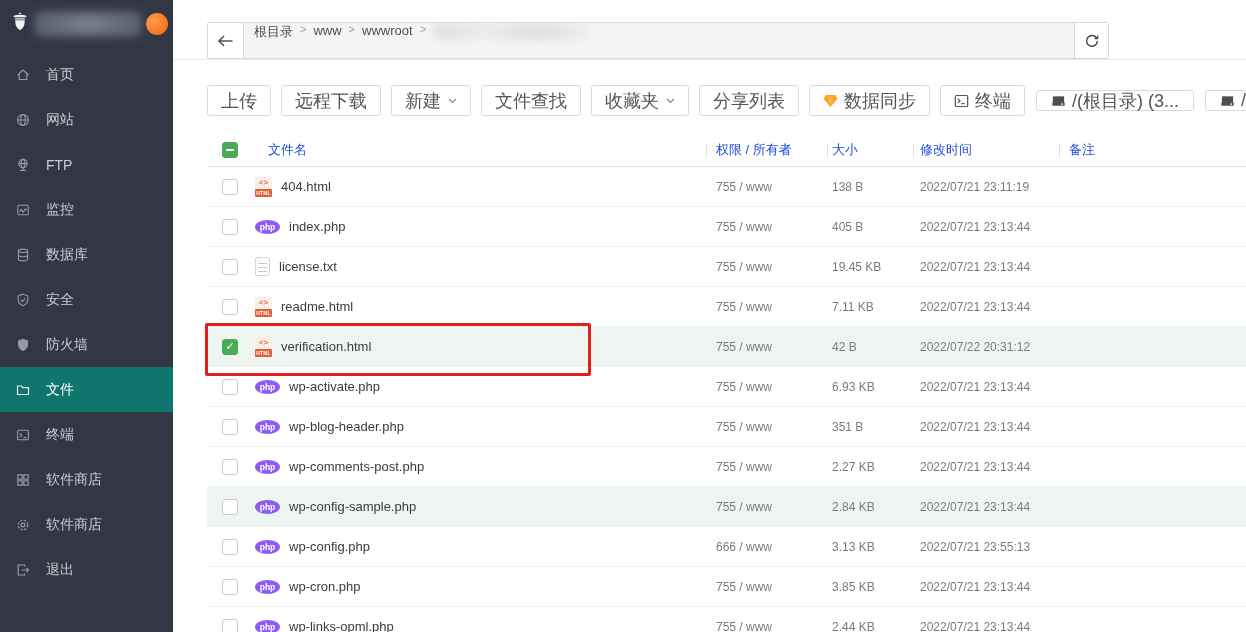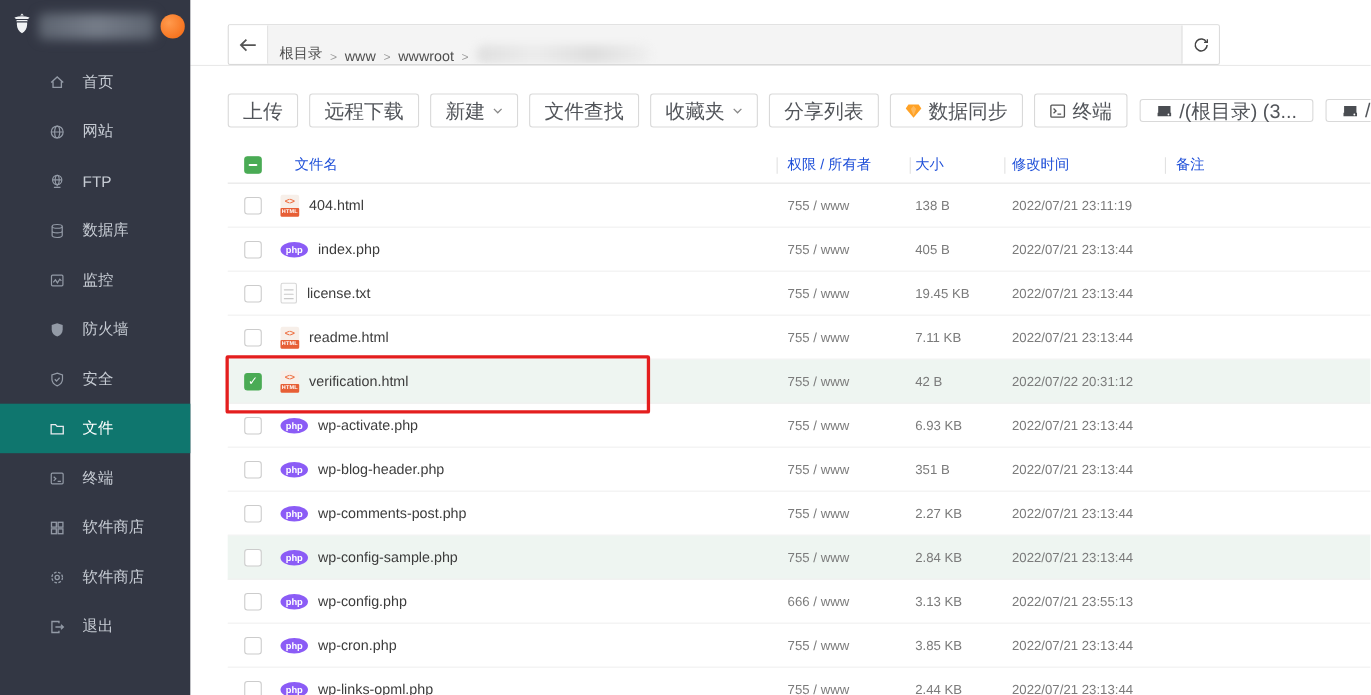--- a/index.html
+++ b/index.html
@@ -7,32 +7,32 @@
     font-family:"Liberation Sans","DejaVu Sans",sans-serif; }
   .app { position:relative; width:1246px; height:632px; display:flex; }
 
   
   .sidebar { width:173px; height:632px; background:#333744; flex:none; z-index:5; }
   .logo-bar { height:48px; display:flex; align-items:center; padding-left:9px; position:relative; }
   .logo-mark { color:#f0f2f4; flex:none; }
   .logo-blur { width:106px; height:24px; background:linear-gradient(90deg,#5d6470,#767d89,#5d6470); filter:blur(5px); border-radius:5px; margin-left:4px; }
   .logo-badge { width:22px; height:22px; border-radius:50%; background:radial-gradient(circle at 35% 35%, #ff9a4d, #f3660f); position:absolute; left:146px; top:13px; filter:blur(.6px); }
   .nav { padding-top:4px; }
-  .nav-item { height:45px; display:flex; align-items:center; gap:15px; padding-left:44px;
+  .nav-item { height:45px; display:flex; align-items:center; gap:15px; padding-left:15px;
     color:#c6cbd3; font-size:14px; cursor:pointer; }
   .nav-item svg { color:#939aa6; flex:none; }
   .nav-item.active { background:#0f766e; color:#ffffff; }
   .nav-item.active svg { color:#e8eaee; }
 
   
   .main { flex:1; background:#fff; position:relative; }
   .content-head { height:60px; border-bottom:1px solid #e9e9e9; padding:22px 0 0 34px; }
   .pathbar { display:flex; width:902px; height:37px; border:1px solid #d9d9d9; border-radius:2px; overflow:hidden; }
   .back-btn { width:36px; display:flex; align-items:center; justify-content:center; background:#fff; border-right:1px solid #d9d9d9; cursor:pointer; color:#555; }
-  .path-seg { flex:1; background:#f4f4f4; display:flex; align-items:flex-end; padding-left:10px; font-size:13px; color:#4f4f4f; gap:7px; }
+  .path-seg { flex:1; background:#f4f4f4; display:flex; align-items:flex-start; padding-left:10px; font-size:13px; color:#4f4f4f; gap:7px; }
   .crumb { cursor:pointer; }
   .crumb-sep { color:#9a9a9a; font-size:11px; }
   .path-blur { width:158px; height:17px; border-radius:8px; background:linear-gradient(90deg,#dfdfdf,#ececec,#dedede,#efefef); filter:blur(4px); }
   .refresh-btn { width:34px; display:flex; align-items:center; justify-content:center; background:#fff; border-left:1px solid #d9d9d9; cursor:pointer; color:#444; }
 
   
   .toolbar { display:flex; align-items:center; gap:10px; margin:25px 0 0 34px; }
   .tbtn { display:inline-flex; align-items:center; gap:6px; height:31px; padding:0 13px;
     background:#fff; border:1px solid #d9d9d9; border-radius:3px; font-size:18px; color:#52555a; cursor:pointer; white-space:nowrap; }
   .tbtn .caret { color:#888; margin-left:1px; }
@@ -107,44 +107,44 @@
       <div class="nav-item">
         <svg width="16" height="16" viewBox="0 0 16 16" fill="none" stroke="currentColor" stroke-width="1.1">
             <circle cx="8" cy="6.6" r="4.2"></circle>
             <ellipse cx="8" cy="6.6" rx="1.8" ry="4.2"></ellipse>
             <path d="M3.8 6.6h8.4M8 10.8v1.6M5 13.4h6"></path>
           </svg>
         <span>FTP</span>
       </div>
       <div class="nav-item">
         <svg width="16" height="16" viewBox="0 0 16 16" fill="none" stroke="currentColor" stroke-width="1.1">
+            <rect x="2.8" y="3.2" width="10.4" height="9.6" rx="1"></rect>
+            <path d="M4.4 9.8l2-2.4 1.8 2.8 2.2-3.4 1.4 1.6"></path>
+          </svg>
+        <span>监控</span>
+      </div>
+      <div class="nav-item">
+        <svg width="16" height="16" viewBox="0 0 16 16" fill="none" stroke="currentColor" stroke-width="1.1">
             <ellipse cx="8" cy="3.8" rx="4.6" ry="1.7"></ellipse>
             <path d="M3.4 3.8v8.4c0 .9 2.1 1.7 4.6 1.7s4.6-.8 4.6-1.7V3.8M3.4 8c0 .9 2.1 1.7 4.6 1.7s4.6-.8 4.6-1.7"></path>
           </svg>
         <span>数据库</span>
       </div>
       <div class="nav-item">
         <svg width="16" height="16" viewBox="0 0 16 16" fill="none" stroke="currentColor" stroke-width="1.1">
-            <rect x="2.8" y="3.2" width="10.4" height="9.6" rx="1"></rect>
-            <path d="M4.4 9.8l2-2.4 1.8 2.8 2.2-3.4 1.4 1.6"></path>
-          </svg>
-        <span>监控</span>
+            <path d="M8 2.2l4.8 1.6v4c0 3-2 4.8-4.8 6-2.8-1.2-4.8-3-4.8-6v-4L8 2.2z"></path>
+            <path d="M5.8 7.8l1.6 1.6 2.8-3"></path>
+          </svg>
+        <span>安全</span>
       </div>
       <div class="nav-item">
         <svg width="16" height="16" viewBox="0 0 16 16" fill="currentColor">
             <path d="M8 1.8l5 1.7v4.2c0 3.1-2.1 5-5 6.3-2.9-1.3-5-3.2-5-6.3V3.5L8 1.8z"></path>
           </svg>
         <span>防火墙</span>
-      </div>
-      <div class="nav-item">
-        <svg width="16" height="16" viewBox="0 0 16 16" fill="none" stroke="currentColor" stroke-width="1.1">
-            <path d="M8 2.2l4.8 1.6v4c0 3-2 4.8-4.8 6-2.8-1.2-4.8-3-4.8-6v-4L8 2.2z"></path>
-            <path d="M5.8 7.8l1.6 1.6 2.8-3"></path>
-          </svg>
-        <span>安全</span>
       </div>
       <div class="nav-item active">
         <svg width="16" height="16" viewBox="0 0 16 16" fill="none" stroke="currentColor" stroke-width="1.2">
             <path d="M2.5 12.5V4h4l1.4 1.6h5.6v6.9h-11z"></path>
           </svg>
         <span>文件</span>
       </div>
       <div class="nav-item">
         <svg width="16" height="16" viewBox="0 0 16 16" fill="none" stroke="currentColor" stroke-width="1.1">
             <rect x="2.6" y="3.2" width="10.8" height="9.6" rx="1"></rect>

